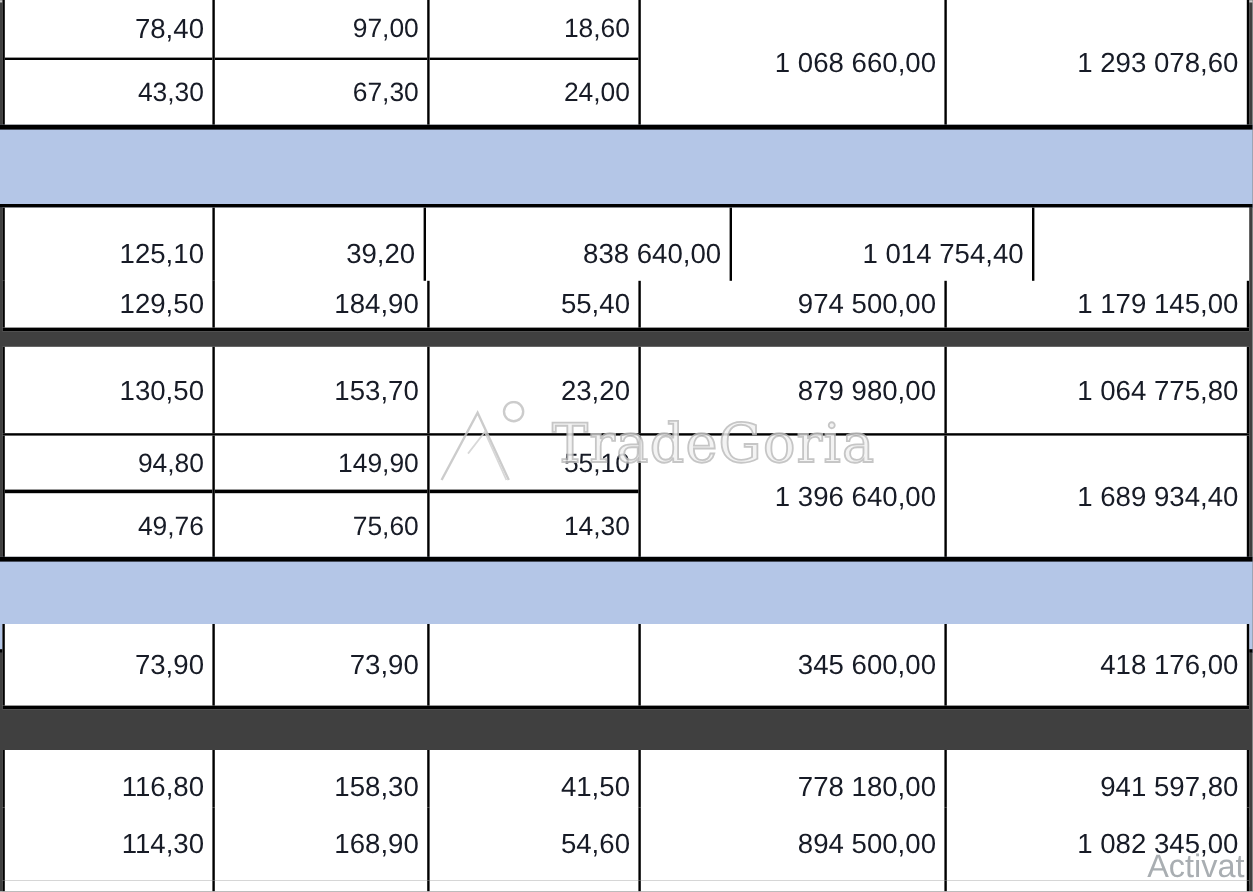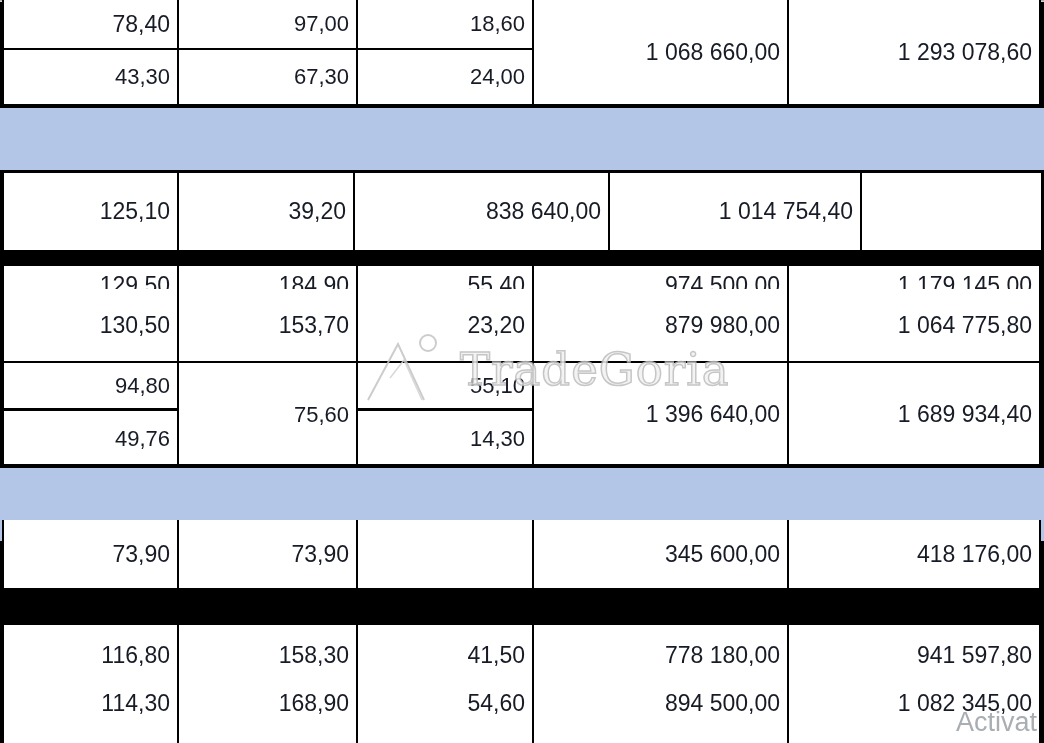--- a/index.html
+++ b/index.html
@@ -1,18 +1,18 @@
 <!DOCTYPE html>
 <html><head>
 <meta charset="utf-8">
 <style>
   html,body{margin:0;padding:0;background:#ffffff;}
   .screen{
     position:relative;width:1044px;height:743px;overflow:hidden;
-    background:#000000;font-family:"Liberation Sans",sans-serif;
+    background:#404040;font-family:"Liberation Sans",sans-serif;
   }
   .topedge{position:absolute;left:0;top:0;width:1044px;height:2px;
     background:linear-gradient(#9a9a9a,#e6e6e6);}
   
   .row,.sec{position:absolute;left:2px;width:1039px;display:flex;background:#fff;}
   .row{border-bottom:3px solid #000;}
   .row.noline{border-bottom:none;}
   .cell{box-sizing:border-box;display:flex;align-items:center;justify-content:flex-end;
     padding-right:7px;font-size:23px;color:#171b26;border-right:2px solid #000;
     white-space:nowrap;overflow:hidden;background:transparent;}
@@ -61,21 +61,21 @@
 
   <div class="band" style="top:104px;height:69px"></div>
 
   <div class="row" style="top:173px;height:77px">
     <div class="cell c1 first">125,10</div>
     <div class="cell c3">39,20</div>
     <div class="cell c4">838 640,00</div>
     <div class="cell c5">1 014 754,40</div>
   </div>
 
-  <div class="row" style="top:266px;height:39px">
+  <div class="row" style="top:234px;height:39px">
     <div class="cell c1 first">129,50</div>
     <div class="cell c2">184,90</div>
     <div class="cell c3">55,40</div>
     <div class="cell c4">974 500,00</div>
     <div class="cell c5">1 179 145,00</div>
   </div>
 
   <div class="row" style="top:289px;height:72px">
     <div class="cell c1 first">130,50</div>
     <div class="cell c2">153,70</div>
@@ -83,20 +83,21 @@
     <div class="cell c4">879 980,00</div>
     <div class="cell c5">1 064 775,80</div>
   </div>
 
   <div class="sec sec2" style="top:363px;height:103px">
     <div class="mcol c1 first">
       <div class="sub top">94,80</div>
       <div class="sub">49,76</div>
     </div>
     <div class="mcol c2">
+      <div class="sub top">149,90</div>
       <div class="sub">75,60</div>
     </div>
     <div class="mcol c3">
       <div class="sub top">55,10</div>
       <div class="sub">14,30</div>
     </div>
     <div class="cell c4">1 396 640,00</div>
     <div class="cell c5">1 689 934,40</div>
   </div>
 

